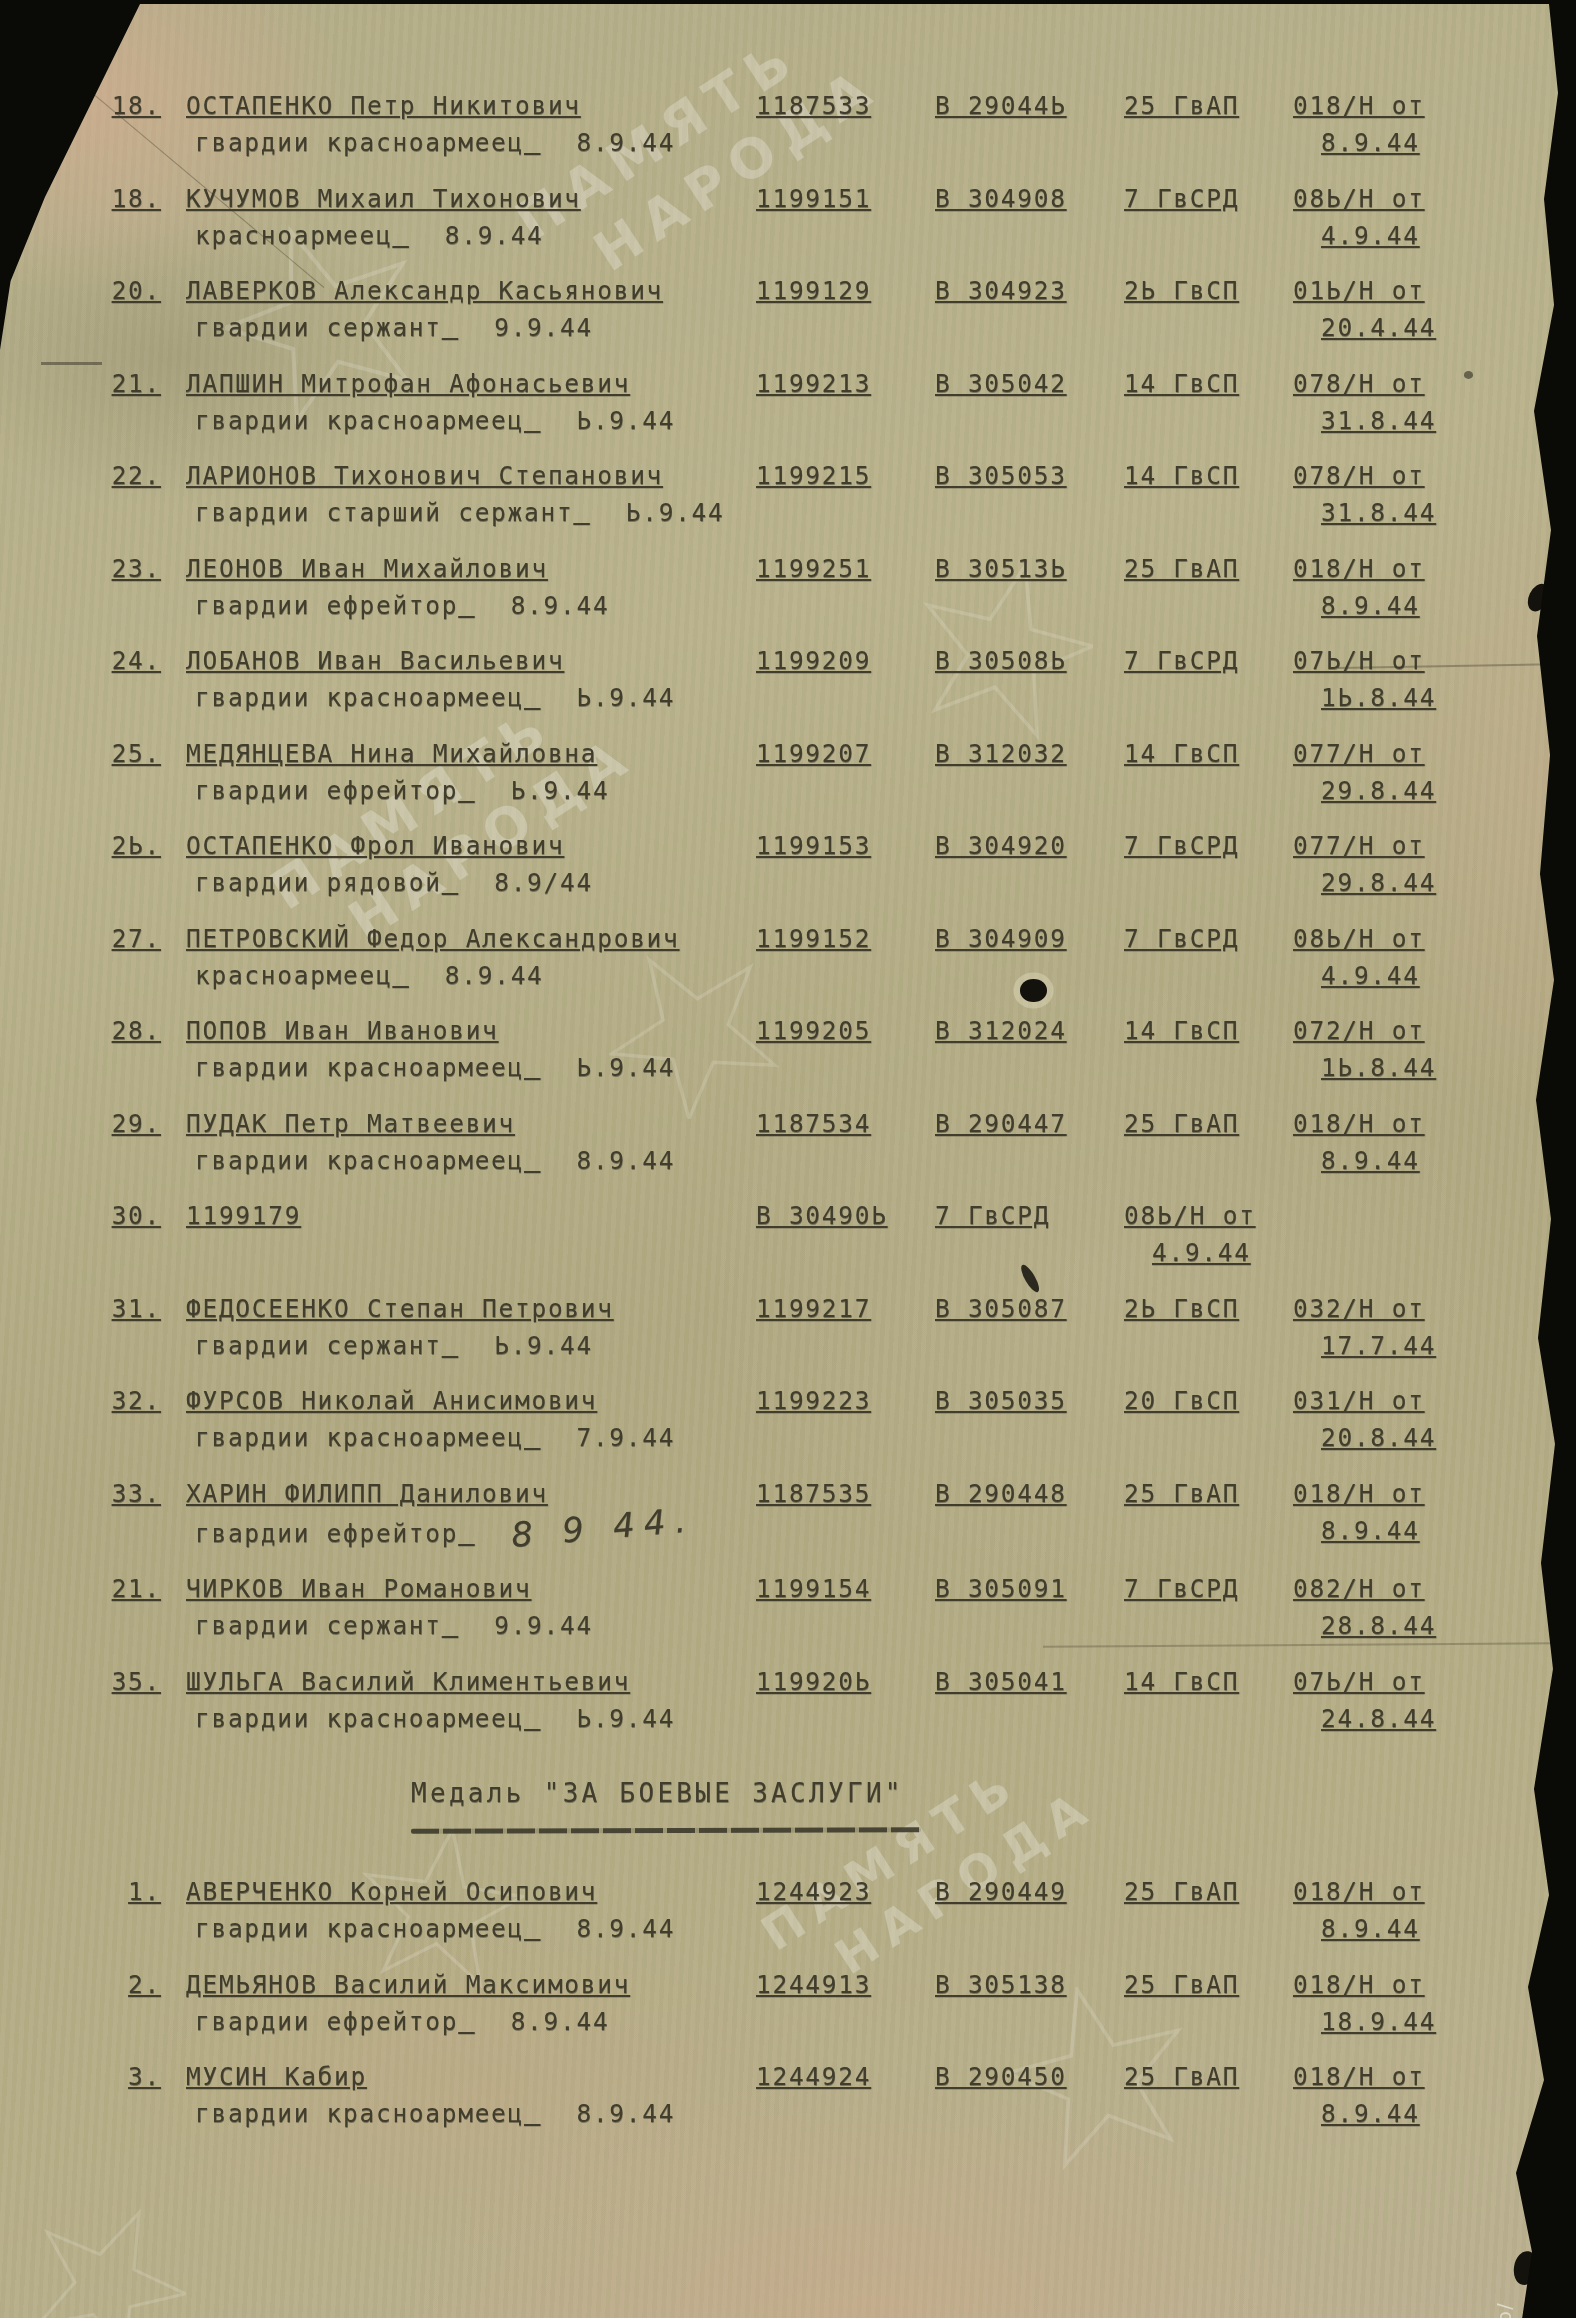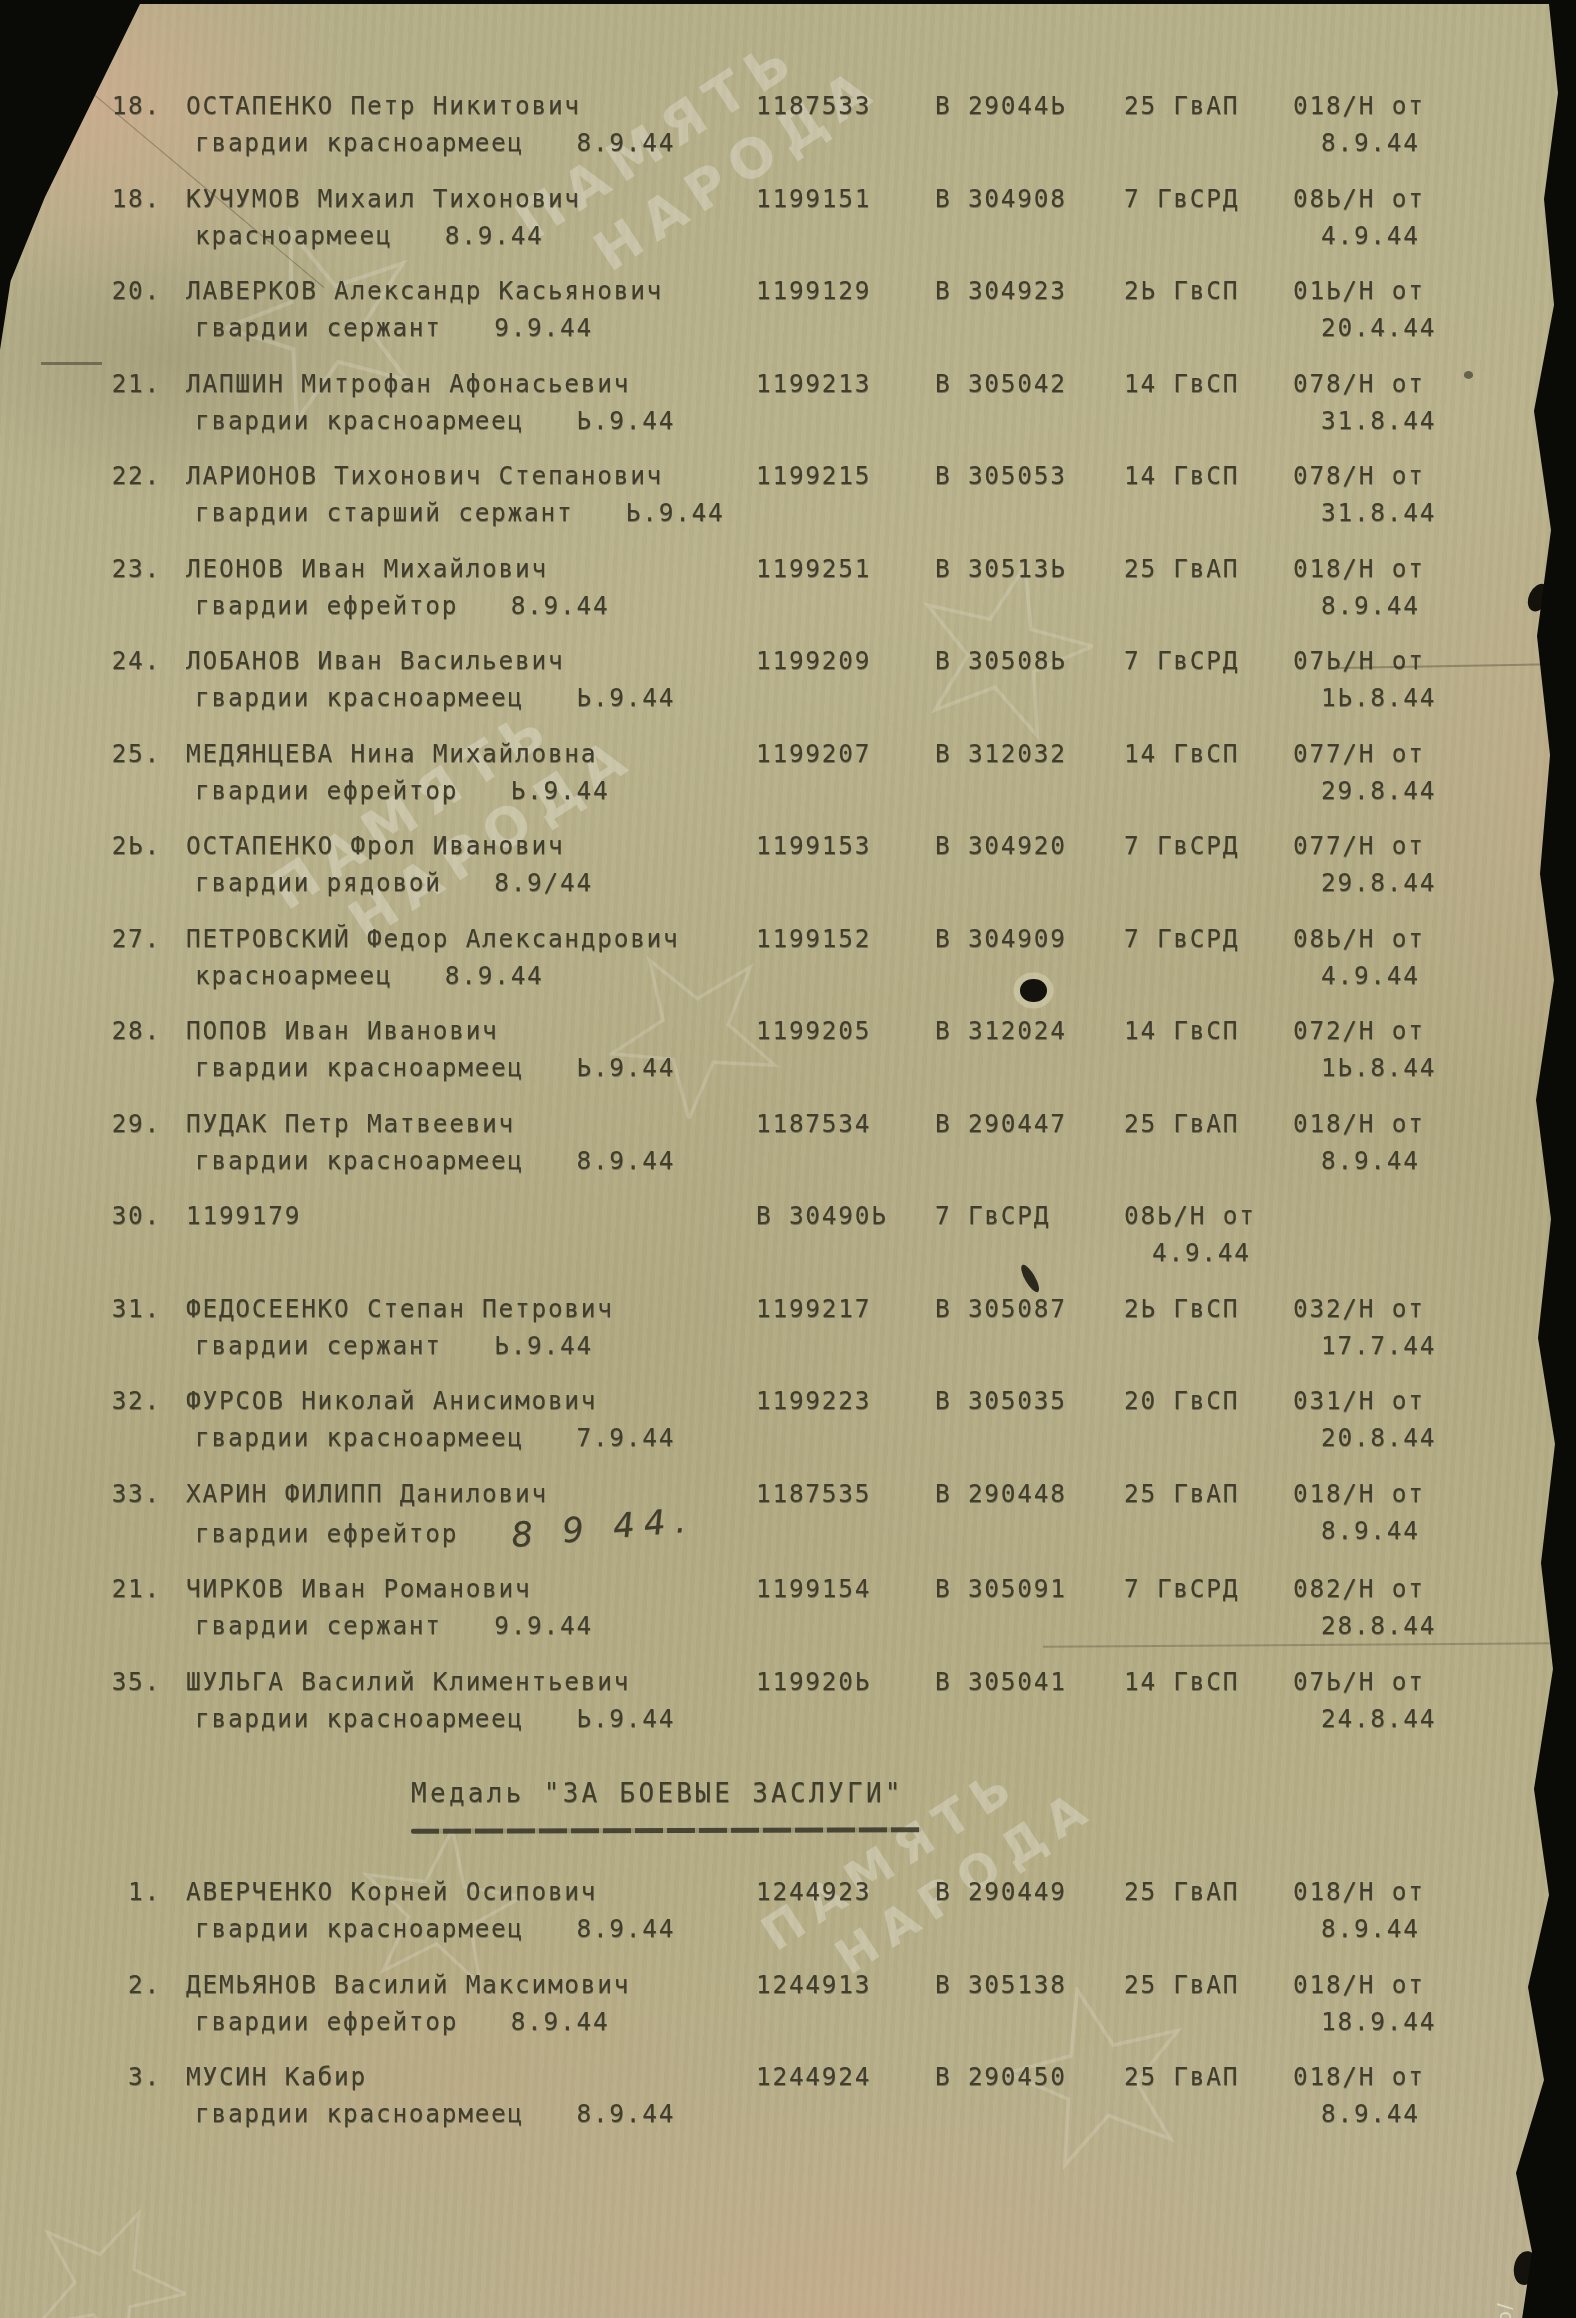--- a/index.html
+++ b/index.html
@@ -27,20 +27,21 @@
       1553px 1669px, 1534px 1789px, 1549px 1895px, 1528px 1987px, 1544px 2080px,
       1516px 2173px, 1532px 2252px, 1522px 2319px, 0px 2319px, 0px 350px,
       10.6px 281px, 45px 197px
     );
   }
   
   .content{
     position:absolute;left:40px;top:87px;width:1504px;
     color:#403d2d;font-size:24.5px;letter-spacing:1.7px;line-height:37px;
     text-shadow:0.3px 0.5px 0.5px rgba(46,44,32,.45);
+    text-decoration:underline;
   }
   .row{
     display:grid;
     grid-template-columns:146px 570px 179px 189px 169px auto;
     align-items:start;margin-bottom:18.5px;
   }
   .c-num{text-align:right;padding-right:25px;}
   .l1,.l2{display:block;}
   .l2 .rank{display:inline-block;margin-left:9px;}
   .l2 .date{display:inline-block;margin-left:36px;}

